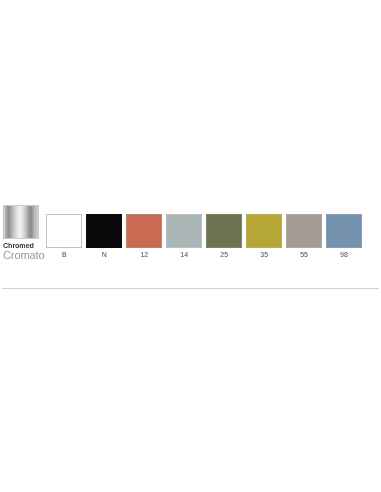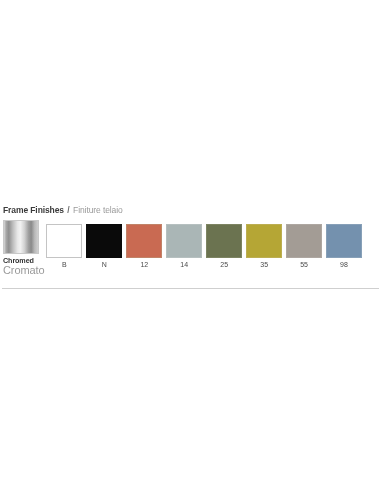--- a/index.html
+++ b/index.html
@@ -68,21 +68,21 @@
     padding: 0 1px;
   }
   .heading-it {
     font-weight: normal;
     color: #9a9a9a;
     letter-spacing: -0.1px;
   }
 
   .swatch-row {
     display: flex;
-    align-items: center;
+    align-items: flex-end;
     padding-left: 3px;
     padding-right: 17px;
     box-sizing: border-box;
     width: 381px;
   }
 
   .swatch-cell {
     width: 42px;
     margin-right: 0px;
     display: flex;
@@ -147,25 +147,20 @@
 
 <div id="page">
 
   <div class="artifact-row">
     <span class="artifact a1"></span>
     <span class="artifact a2"></span>
   </div>
 
   <div class="finishes-section">
 
-    <div class="section-heading">
-      <span class="heading-en">Frame Finishes</span>
-      <span class="heading-sep">/</span>
-      <span class="heading-it">Finiture telaio</span>
-    </div>
 
     <div class="swatch-row">
 
       <div class="swatch-cell wide">
         <div class="swatch-chip no-border" id="chip-0" style="background: linear-gradient(90deg, rgb(216, 216, 216) 0%, rgb(168, 168, 168) 6%, rgb(143, 143, 143) 14%, rgb(189, 189, 189) 26%, rgb(232, 232, 232) 40%, rgb(242, 242, 242) 48%, rgb(210, 210, 210) 60%, rgb(159, 159, 159) 72%, rgb(138, 138, 138) 80%, rgb(184, 184, 184) 90%, rgb(208, 208, 208) 100%); border-color: rgb(201, 201, 201);"></div>
         <div class="swatch-label">
           <span class="label-en">Chromed</span>
           <span class="label-it">Cromato</span>
         </div>
       </div>

